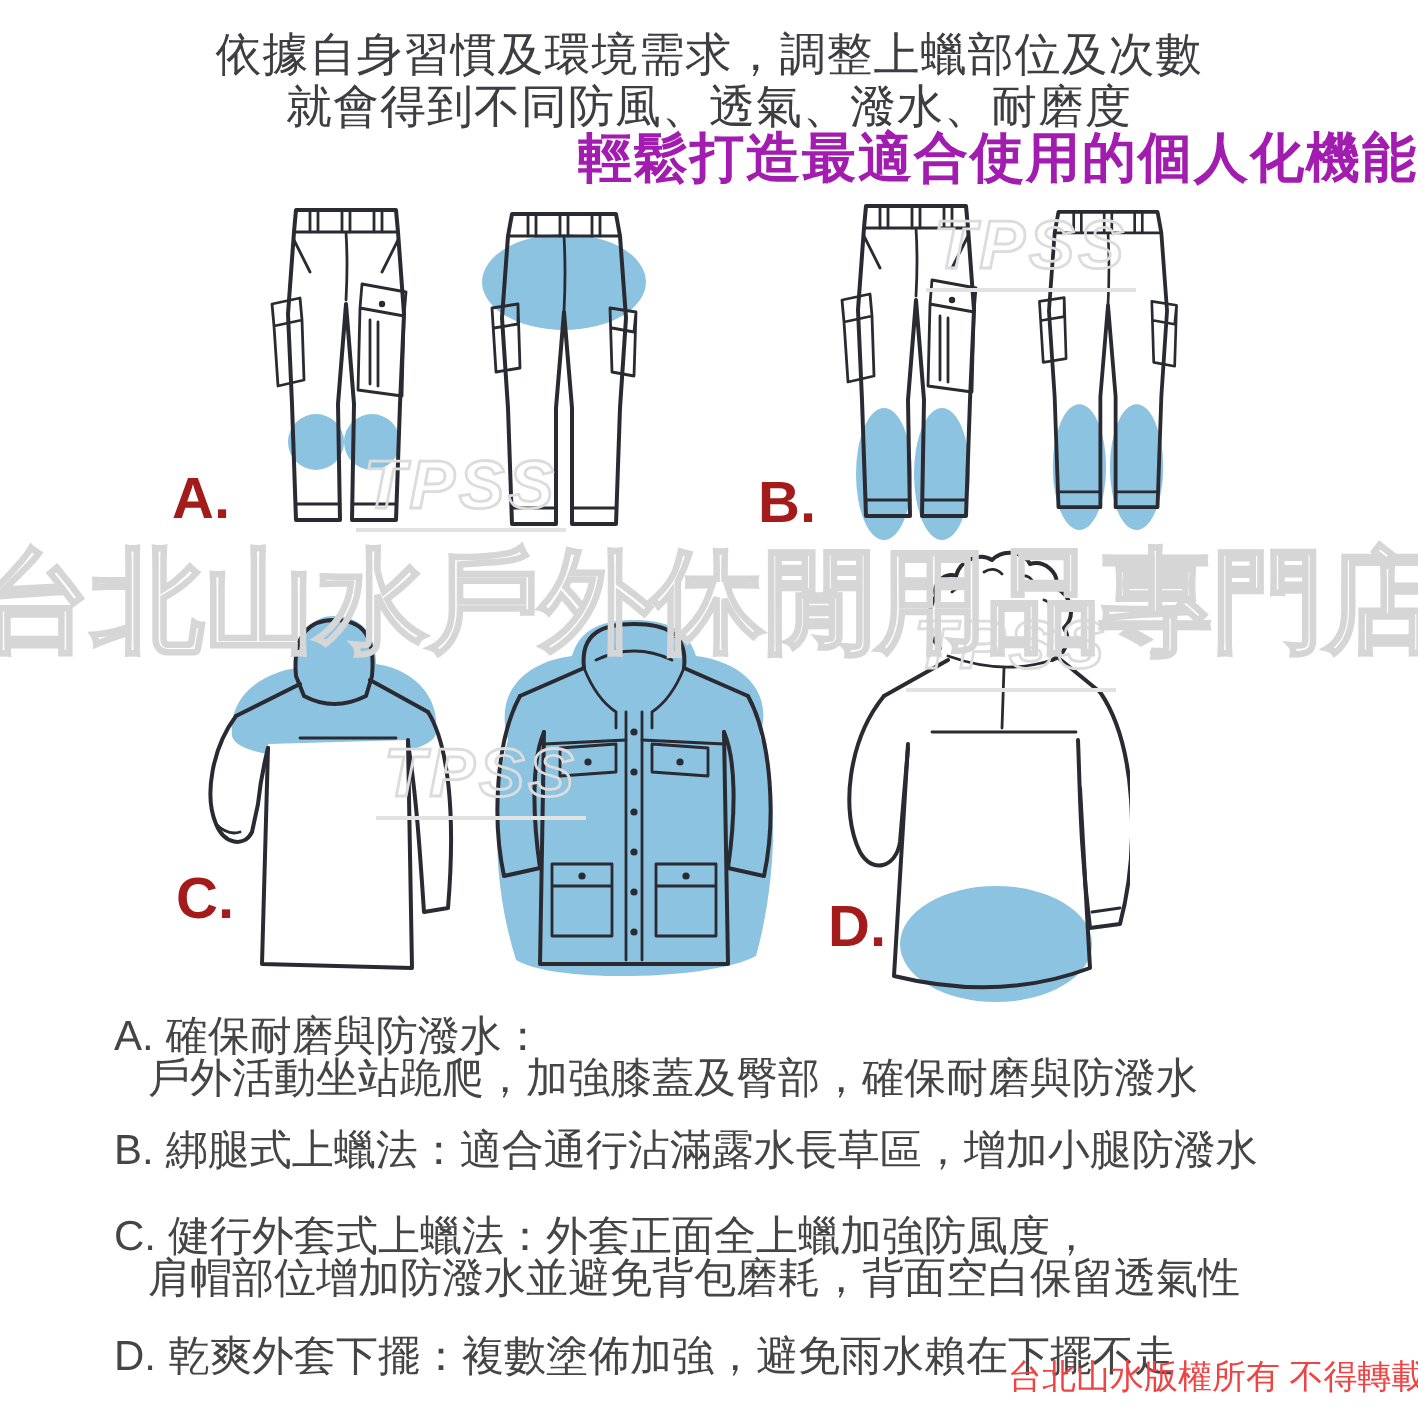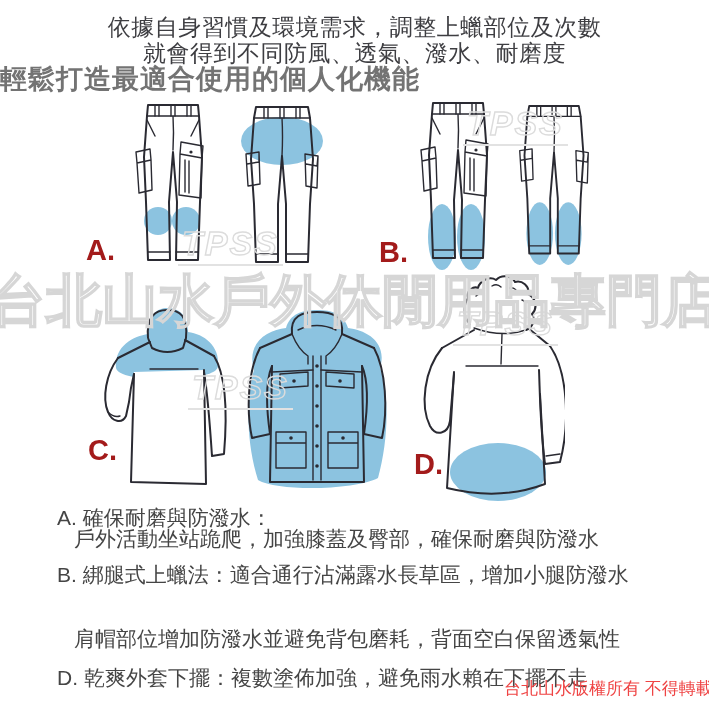--- a/index.html
+++ b/index.html
@@ -5,22 +5,22 @@
   * { margin:0; padding:0; box-sizing:border-box; }
   body { background:#ffffff; font-family:"Liberation Sans","DejaVu Sans",sans-serif; }
   #canvas {
     position:relative; width:709px; height:709px; background:#ffffff; overflow:hidden;
   }
   .hdr-line {
     position:absolute; left:0; width:709px; text-align:center;
     color:#3e3e42; font-size:23px; letter-spacing:0.5px; white-space:nowrap;
   }
   .hdr-red {
-    position:absolute; left:0; width:709px; text-align:left;
-    color:#737373; font-size:27px; font-weight:bold; letter-spacing:1px; white-space:nowrap;
+    position:absolute; left:0; width:709px; text-align:right;
+    color:#a21caf; font-size:27px; font-weight:bold; letter-spacing:1px; white-space:nowrap;
   }
   .fig-label {
     position:absolute; color:#a31b1b; font-size:29px; font-weight:bold;
     font-family:"Liberation Sans",sans-serif;
   }
   .fig { position:absolute; z-index:2; }
   .banner {
     position:absolute; top:264px; left:-10px; width:730px; z-index:6;
     font-size:56px; font-weight:bold; white-space:nowrap; letter-spacing:0px;
     color:transparent; -webkit-text-stroke:1.5px #d6d6d6; text-stroke:1.5px #d6d6d6;
@@ -167,19 +167,22 @@
 
   <div class="desc-row" style="left:57px;top:504px">
     <span class="desc-label">A.</span><span>確保耐磨與防潑水：</span>
   </div>
   <div class="desc-row" style="left:57px;top:561px">
     <span class="desc-label">B.</span><span>綁腿式上蠟法：適合通行沾滿露水長草區，增加小腿防潑水</span>
   </div>
 
   <div class="desc-row" style="left:74px;top:525px">戶外活動坐站跪爬，加強膝蓋及臀部，確保耐磨與防潑水</div>
 
+  <div class="desc-row" style="left:57px;top:604px">
+    <span class="desc-label">C.</span><span>健行外套式上蠟法：外套正面全上蠟加強防風度，</span>
+  </div>
   <div class="desc-row" style="left:57px;top:664px">
     <span class="desc-label">D.</span><span>乾爽外套下擺：複數塗佈加強，避免雨水賴在下擺不走</span>
   </div>
 
   <div class="desc-row" style="left:74px;top:625px">肩帽部位增加防潑水並避免背包磨耗，背面空白保留透氣性</div>
 
 </div>
 
 </body></html>

